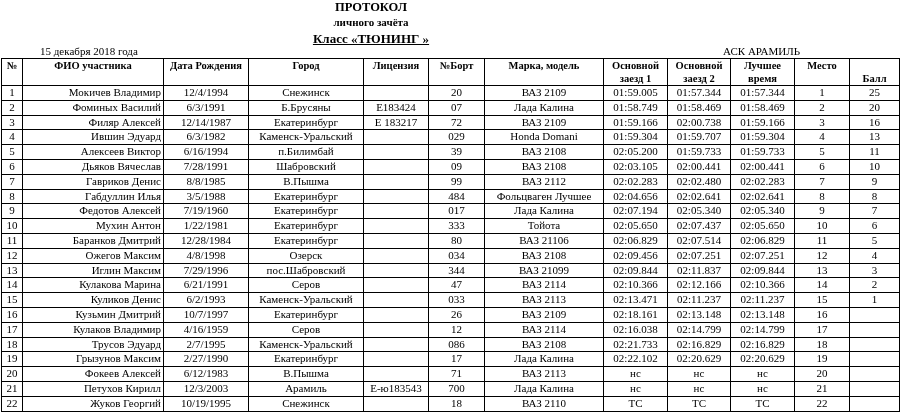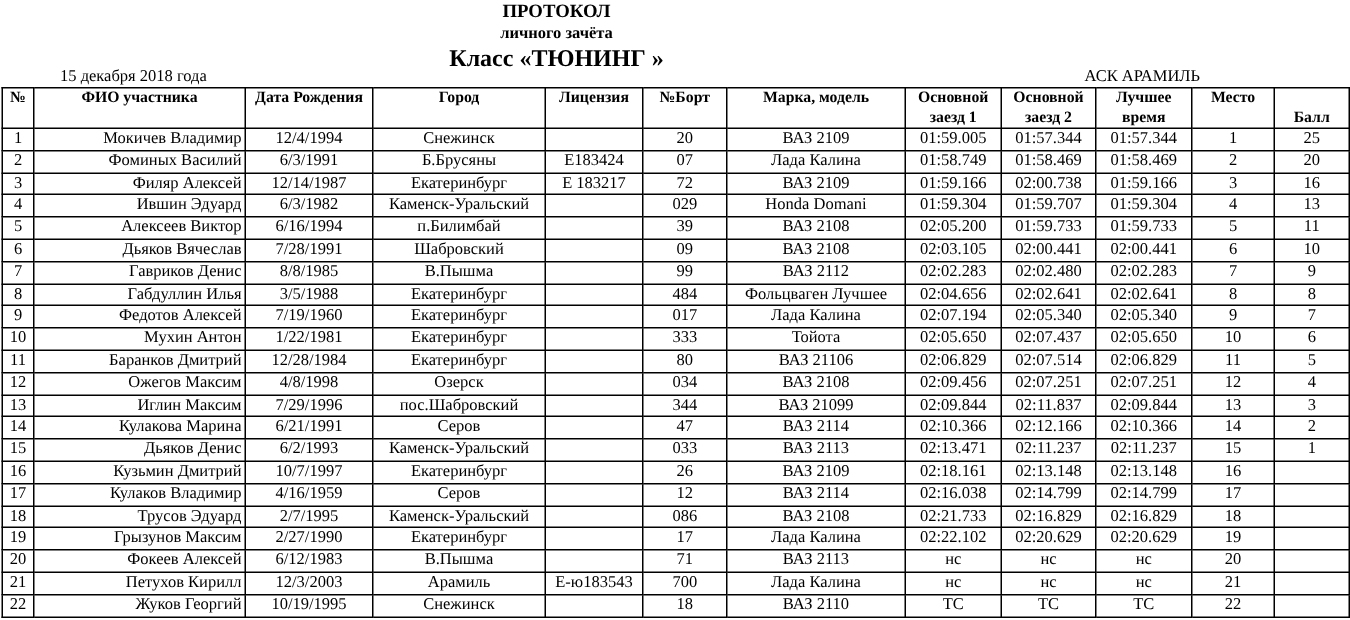--- a/index.html
+++ b/index.html
@@ -1,20 +1,20 @@
 <!DOCTYPE html>
 <html><head>
 <meta charset="utf-8">
 <style>
   html, body { margin: 0; padding: 0; background: #ffffff; }
   body { width: 900px; height: 413px; overflow: hidden; position: relative; font-family: "Liberation Serif", "DejaVu Serif", serif; color: #000; }
   .title { position: absolute; left: 0; width: 720px; text-align: center; font-weight: bold; margin-left: 11px; }
   .t1 { top: 0px; font-size: 12.5px; }
   .t2 { top: 16px; font-size: 11px; }
-  .t3 { top: 31px; font-size: 16px; }
+  .t3 { top: 31px; font-size: 13px; text-decoration: underline; }
   .date { position: absolute; left: 40px; top: 45px; font-size: 11px; }
   .org { position: absolute; left: 650px; top: 45px; font-size: 11px; width: 150px; text-align: right; }
   table { position: absolute; left: 1px; top: 58px; border-collapse: collapse; table-layout: fixed; width: 898px; font-size: 11px; }
   th, td { border: 1px solid #000; padding: 0 2px; line-height: 13.8px; height: 13.8px; overflow: hidden; white-space: nowrap; }
   th { font-weight: bold; font-size: 10.5px; vertical-align: top; height: 26px; line-height: 13px; text-align: center; }
   th.bottom { vertical-align: bottom; }
   td { text-align: center; }
   td.name { text-align: right; padding-left: 3px; }
   thead tr { border-bottom: 1.5px solid #000; }
   table { border: 1.5px solid #000; }
@@ -251,21 +251,21 @@
         <td>47</td>
         <td>ВАЗ 2114</td>
         <td>02:10.366</td>
         <td>02:12.166</td>
         <td>02:10.366</td>
         <td>14</td>
         <td>2</td>
       </tr>
       <tr>
         <td>15</td>
-        <td class="name">Дьяков Денис</td>
+        <td class="name">Куликов Денис</td>
         <td>6/2/1993</td>
         <td>Каменск-Уральский</td>
         <td></td>
         <td>033</td>
         <td>ВАЗ 2113</td>
         <td>02:13.471</td>
         <td>02:11.237</td>
         <td>02:11.237</td>
         <td>15</td>
         <td>1</td>

